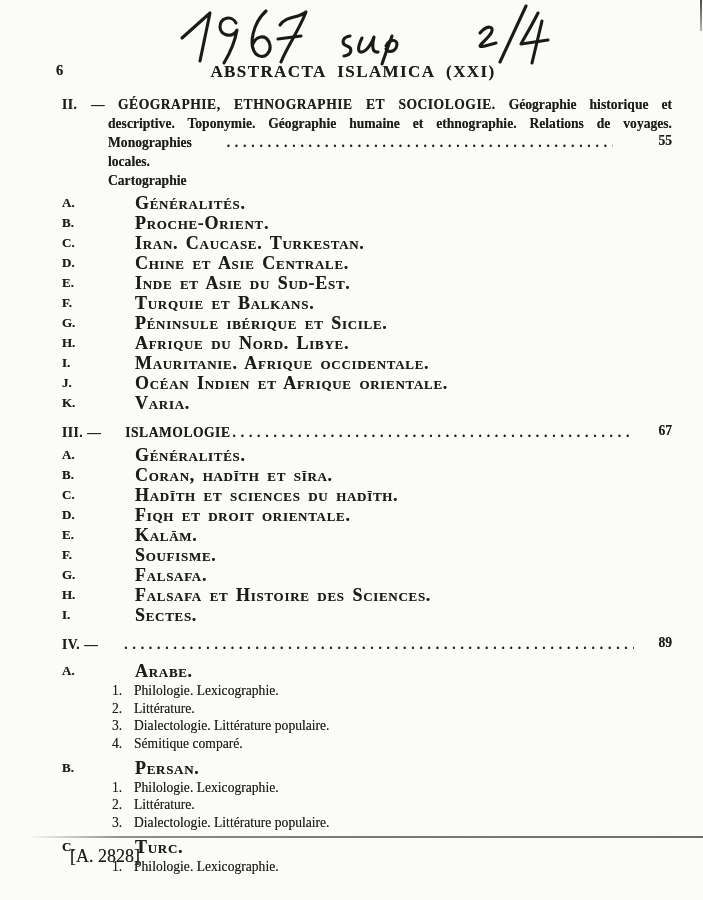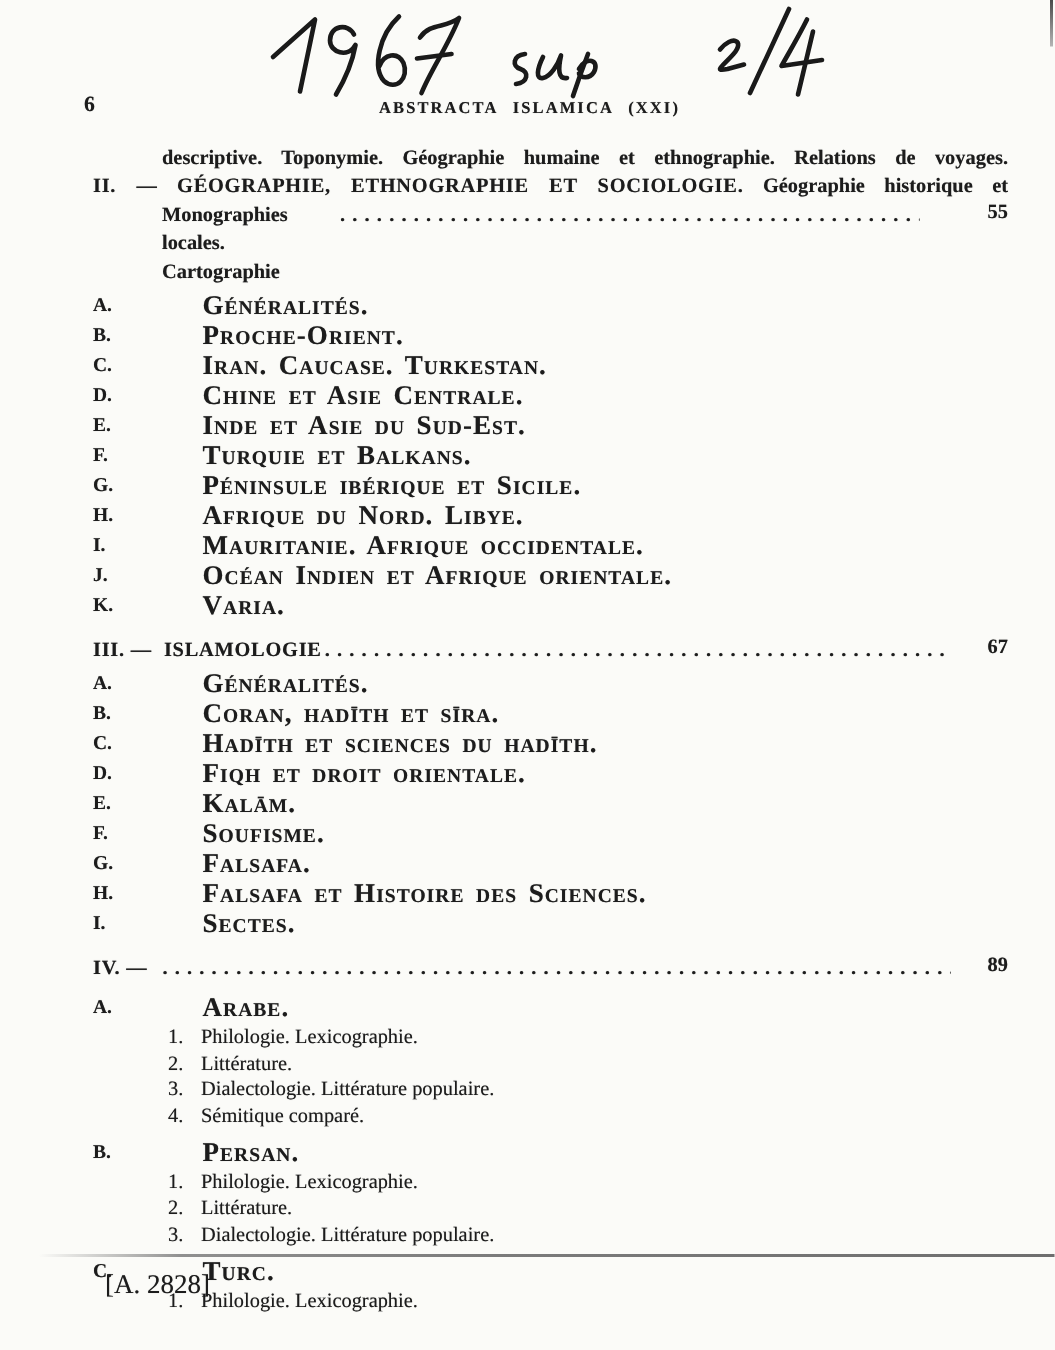--- a/index.html
+++ b/index.html
@@ -32,35 +32,35 @@
   .bottom-rule {
     position:absolute; left:26px; right:0; top:836px; height:1.8px;
     background:linear-gradient(to right, rgba(130,130,130,0), rgba(125,125,125,0.85) 14%, #7b7b7b 45%, #6e6e6e);
   }
   
   .header-row { position:relative; height:18px; }
   .pageno-left { position:absolute; left:-6px; top:0; font-size:14.5px; font-weight:700; }
   .header-title-wrap { text-align:center; }
   .header-title {
     position:relative; left:-14px;
-    font-size:11px; font-weight:700;
+    font-size:17px; font-weight:700;
     letter-spacing:1.4px; word-spacing:6px;
   }
   
   .sec-head { margin-top:15px; font-size:13.6px; font-weight:700; line-height:19px; }
   .jline { text-align:justify; text-align-last:justify; text-justify:inter-word; }
   .indent { margin-left:46px; }
   .numeral { letter-spacing:0.5px; }
   .sec-title { letter-spacing:0.5px; }
   .lastline { display:flex; align-items:baseline;gap:21px; }
   .leader { flex:1 1 auto; overflow:hidden; white-space:nowrap; margin-left:2px; letter-spacing:4.8px; font-weight:700; }
   .leader::after { content:"........................................................................................................"; }
   .pagenum { min-width:30px; text-align:right; font-weight:700; font-size:13.6px; position:relative; top:-2px; margin-left:8px; }
   .sec-line { display:flex; align-items:baseline; margin-top:13px; font-size:13.6px; font-weight:700; line-height:19px; }
-  .sec-line .numeral { margin-right:8px; white-space:nowrap; }
+  .sec-line .numeral { margin-right:24px; white-space:nowrap; }
   
   .toc-list { margin-top:6px; }
   .toc-item { display:flex; line-height:14px; margin-bottom:6px; }
   .toc-item .letter { width:26px; flex:0 0 26px; font-weight:700; font-size:13px; }
   .sc-label {
     font-variant:small-caps; font-weight:700; font-size:18px;
     letter-spacing:0.7px; word-spacing:2.5px;margin-left:47px;
   }
   
   .group { margin-top:10px; }
@@ -99,26 +99,26 @@
 <div class="page">
 
   <div class="header-row">
     <span class="pageno-left">6</span>
     <div class="header-title-wrap">
       <span class="header-title">ABSTRACTA ISLAMICA (XXI)</span>
     </div>
   </div>
 
   <div class="sec-head">
-    <div class="jline indent">descriptive. Toponymie. Géographie humaine et ethnographie. Relations de voyages.</div>
     <div class="jline">
       <span class="numeral">II. —</span>
       <span class="sec-title">GÉOGRAPHIE, ETHNOGRAPHIE ET SOCIOLOGIE.</span>
       <span>Géographie historique et</span>
     </div>
+    <div class="jline indent">descriptive. Toponymie. Géographie humaine et ethnographie. Relations de voyages.</div>
     <div class="lastline indent">
       <span>Monographies locales. Cartographie</span>
       <span class="leader"></span>
       <span class="pagenum">55</span>
     </div>
   </div>
 
   <div class="toc-list">
     <div class="toc-item">
         <span class="letter">A.</span>

